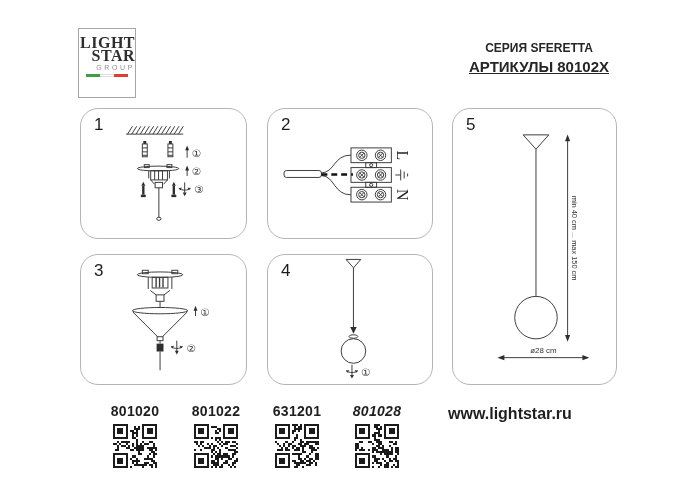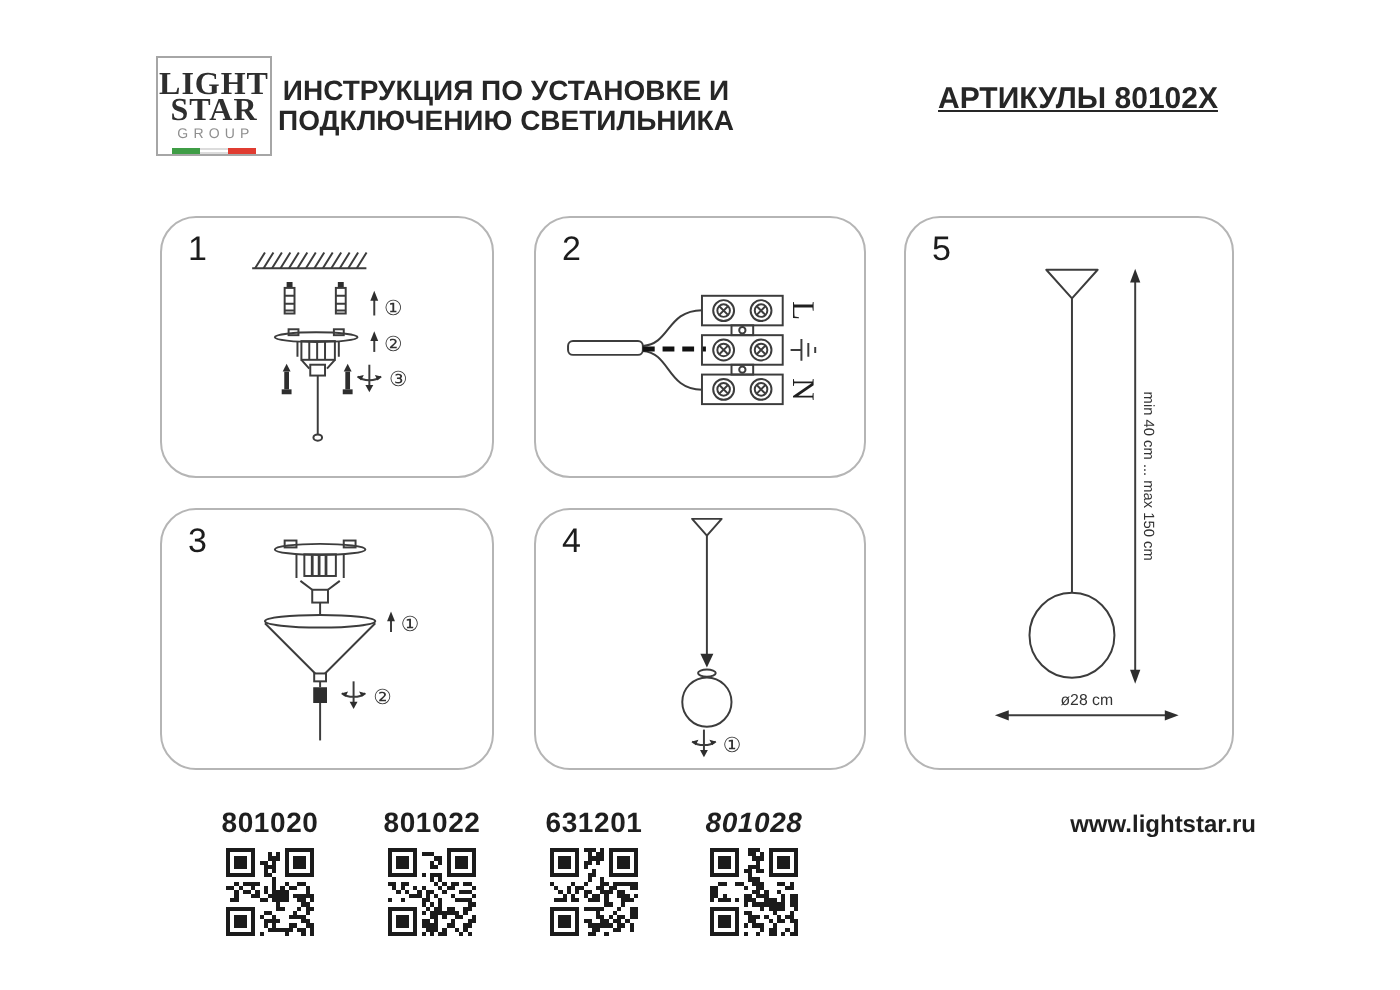--- a/index.html
+++ b/index.html
@@ -1,21 +1,21 @@
 <!DOCTYPE html>
 <html><head>
 <meta charset="utf-8">
 <style>
   html,body{margin:0;padding:0;background:#fff;}
   .page{position:relative;width:700px;height:495px;background:#ffffff;
         font-family:"Liberation Sans",sans-serif;color:#232323;overflow:hidden;}
 
   
-  .logo{position:absolute;left:78px;top:28px;width:58px;height:50px;
-        border:1px solid #a6a6a6;background:#fff;text-align:center;
+  .logo{position:absolute;left:78px;top:28px;width:58px;height:70px;
+        border:1px solid #a6a6a6;background:#fff;text-align:right;
         box-sizing:border-box;padding-top:7px;}
   .logo-word{font-family:"Liberation Serif",serif;font-weight:700;font-size:16px;
              line-height:13px;letter-spacing:.5px;color:#2e2e2e;}
   .logo-group{font-size:7px;letter-spacing:2.6px;color:#8f8f8f;margin-top:2px;text-indent:2px;}
   .logo-flag{display:flex;height:3px;margin:3px 7px 0;}
   .logo-flag span{flex:1;}
   .fg{background:#3f9d46;}
   .fw{background:#fff;border-top:1px solid #dcdcdc;border-bottom:1px solid #dcdcdc;box-sizing:border-box;}
   .fr{background:#e03c31;}
 
@@ -44,45 +44,42 @@
   .circ{font-family:"DejaVu Sans",sans-serif;font-size:10.5px;fill:#333;}
   .dim{font-family:"Liberation Sans",sans-serif;font-size:8px;fill:#333;}
   .dimv{font-family:"Liberation Sans",sans-serif;font-size:7.5px;fill:#333;}
   .tlabel{font-family:"Liberation Serif",serif;font-size:16px;fill:#1f1f1f;}
 
   
   .article{position:absolute;top:403px;width:70px;text-align:center;}
   .a1{left:100px;}.a2{left:181px;}.a3{left:262px;}.a4{left:342px;font-style:italic;}
   .article-code{font-weight:700;font-size:14px;letter-spacing:.3px;color:#1f1f1f;text-align:center;}
   .qr{margin:5px auto 0;width:44px;height:44px;}
-  .website{position:absolute;left:448px;top:405px;width:180px;text-align:right;
-           font-weight:700;font-size:12px;color:#1f1f1f;}
+  .website{position:absolute;left:448px;top:405px;width:180px;text-align:left;
+           font-weight:700;font-size:16px;color:#1f1f1f;}
 </style>
 </head>
 <body>
 
 <div class="page">
 
   <div class="logo">
     <div class="logo-word">LIGHT</div>
     <div class="logo-word">STAR</div>
     <div class="logo-group">GROUP</div>
     <div class="logo-flag">
       <span class="fg"></span>
         <span class="fw"></span>
         <span class="fr"></span>
     </div>
   </div>
 
-  <div class="title">
-    <div>ИНСТРУКЦИЯ ПО УСТАНОВКЕ И</div>
-    <div>ПОДКЛЮЧЕНИЮ СВЕТИЛЬНИКА</div>
-  </div>
 
   <div class="series">
+    <div class="series-name">СЕРИЯ SFERETTA</div>
     <div class="series-articles">АРТИКУЛЫ 80102X</div>
   </div>
 
   <div class="panel p1">
     <div class="panel-num">1</div>
     <svg class="diagram" viewBox="0 0 167 131">
       <g>
         <path class="ln" d="M45.5,25.5 H103.5"></path>
         <path class="ln" d="M47,25.5 l5,-8 m-0.7,8 l5,-8 m-0.7,8 l5,-8 m-0.7,8 l5,-8 m-0.7,8 l5,-8 m-0.7,8 l5,-8 m-0.7,8 l5,-8 m-0.7,8 l5,-8 m-0.7,8 l5,-8 m-0.7,8 l5,-8 m-0.7,8 l5,-8 m-0.7,8 l5,-8 m-0.7,8 l5,-8"></path>
       </g>

